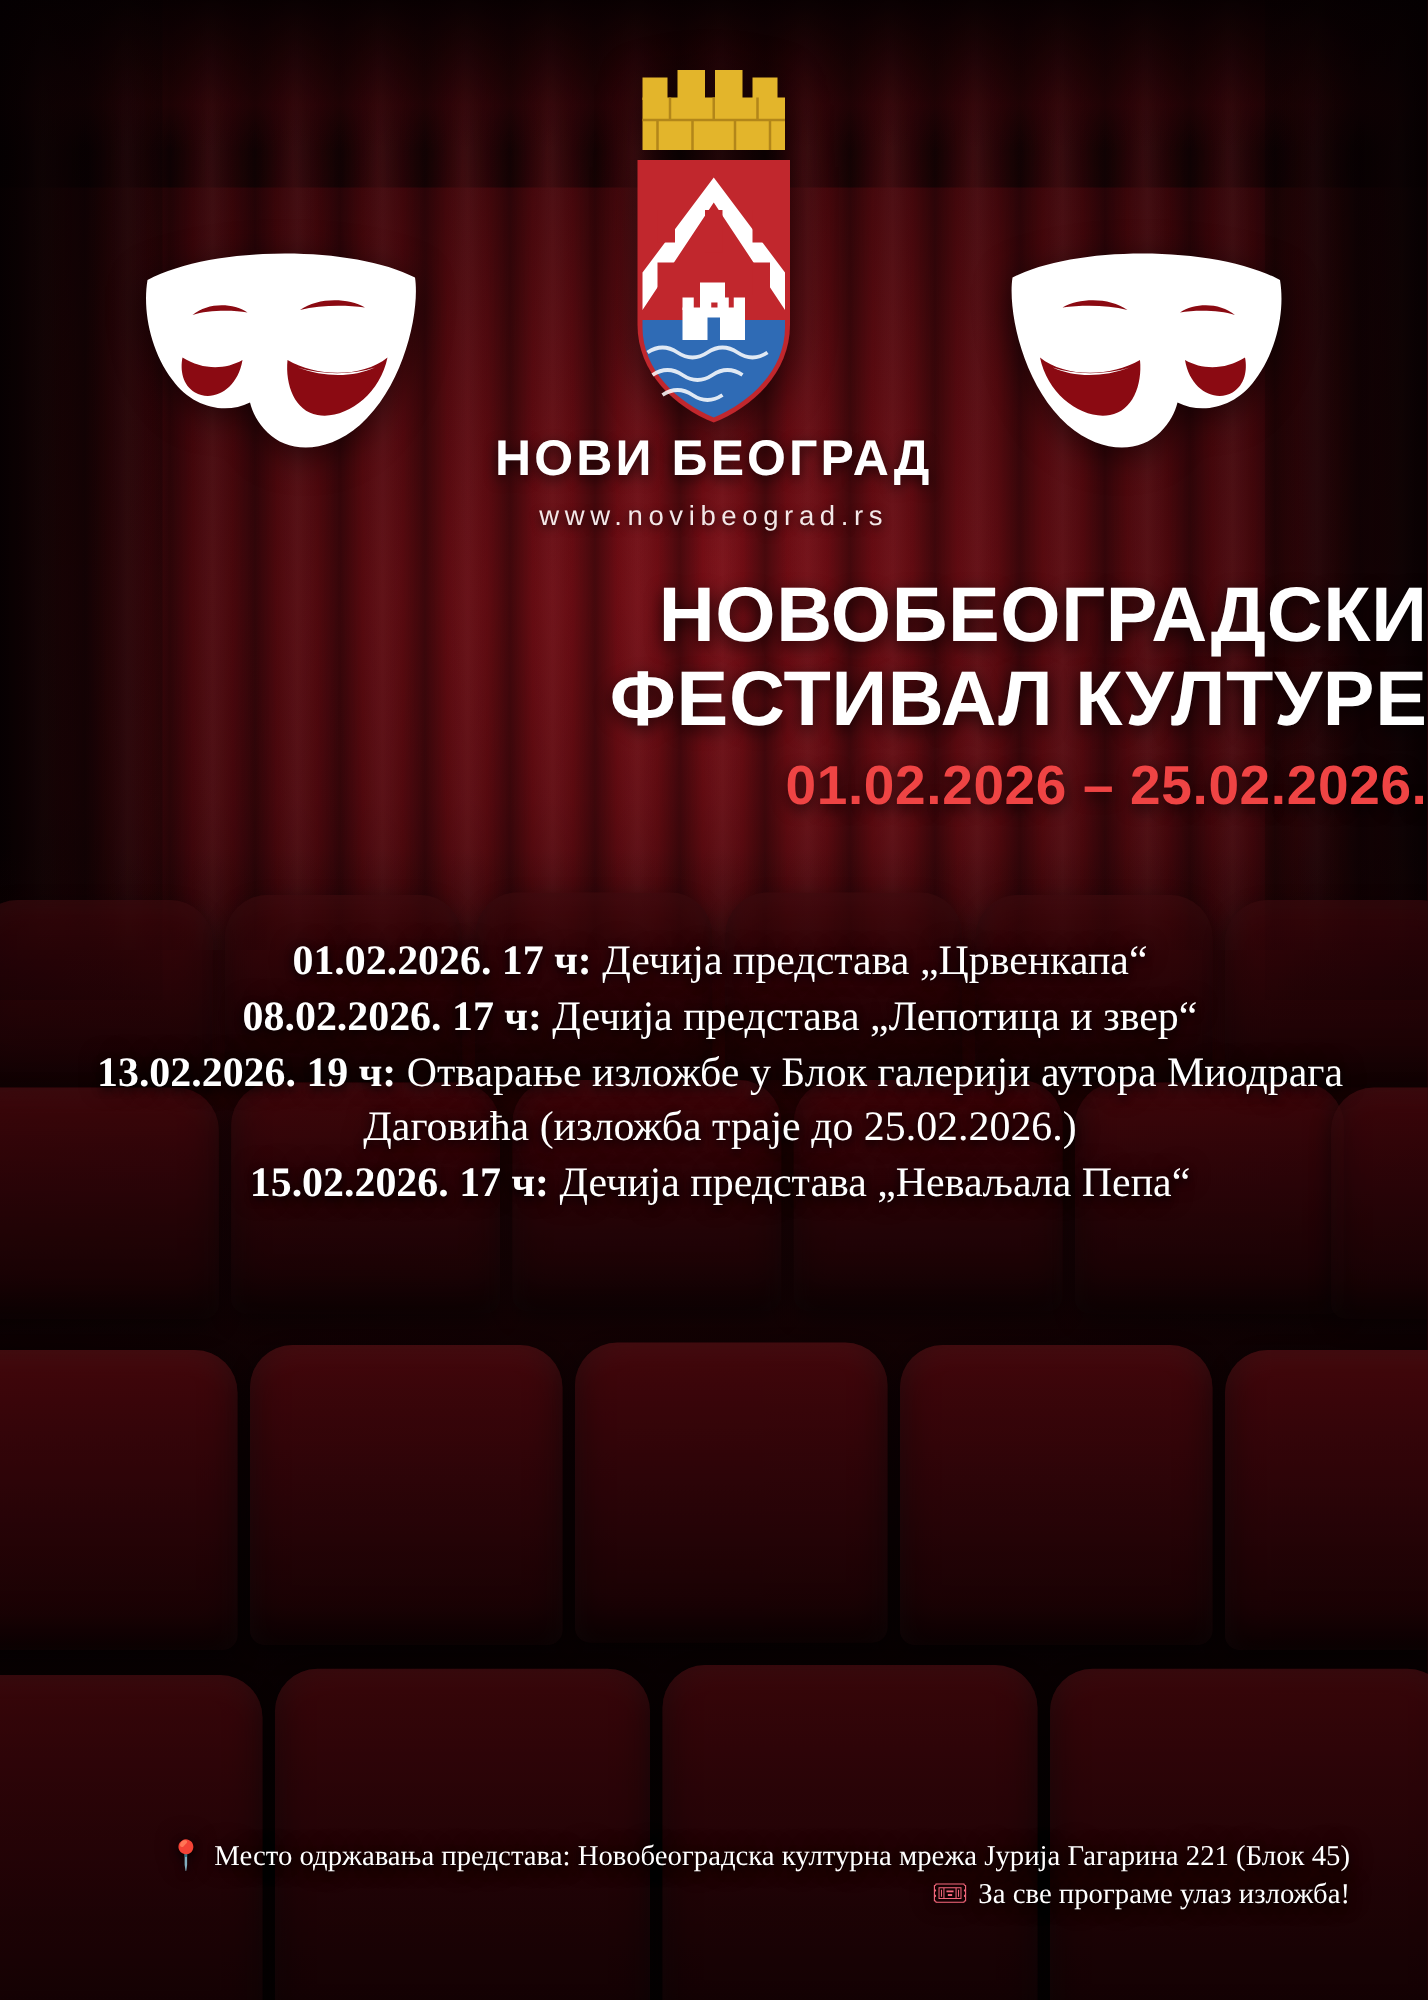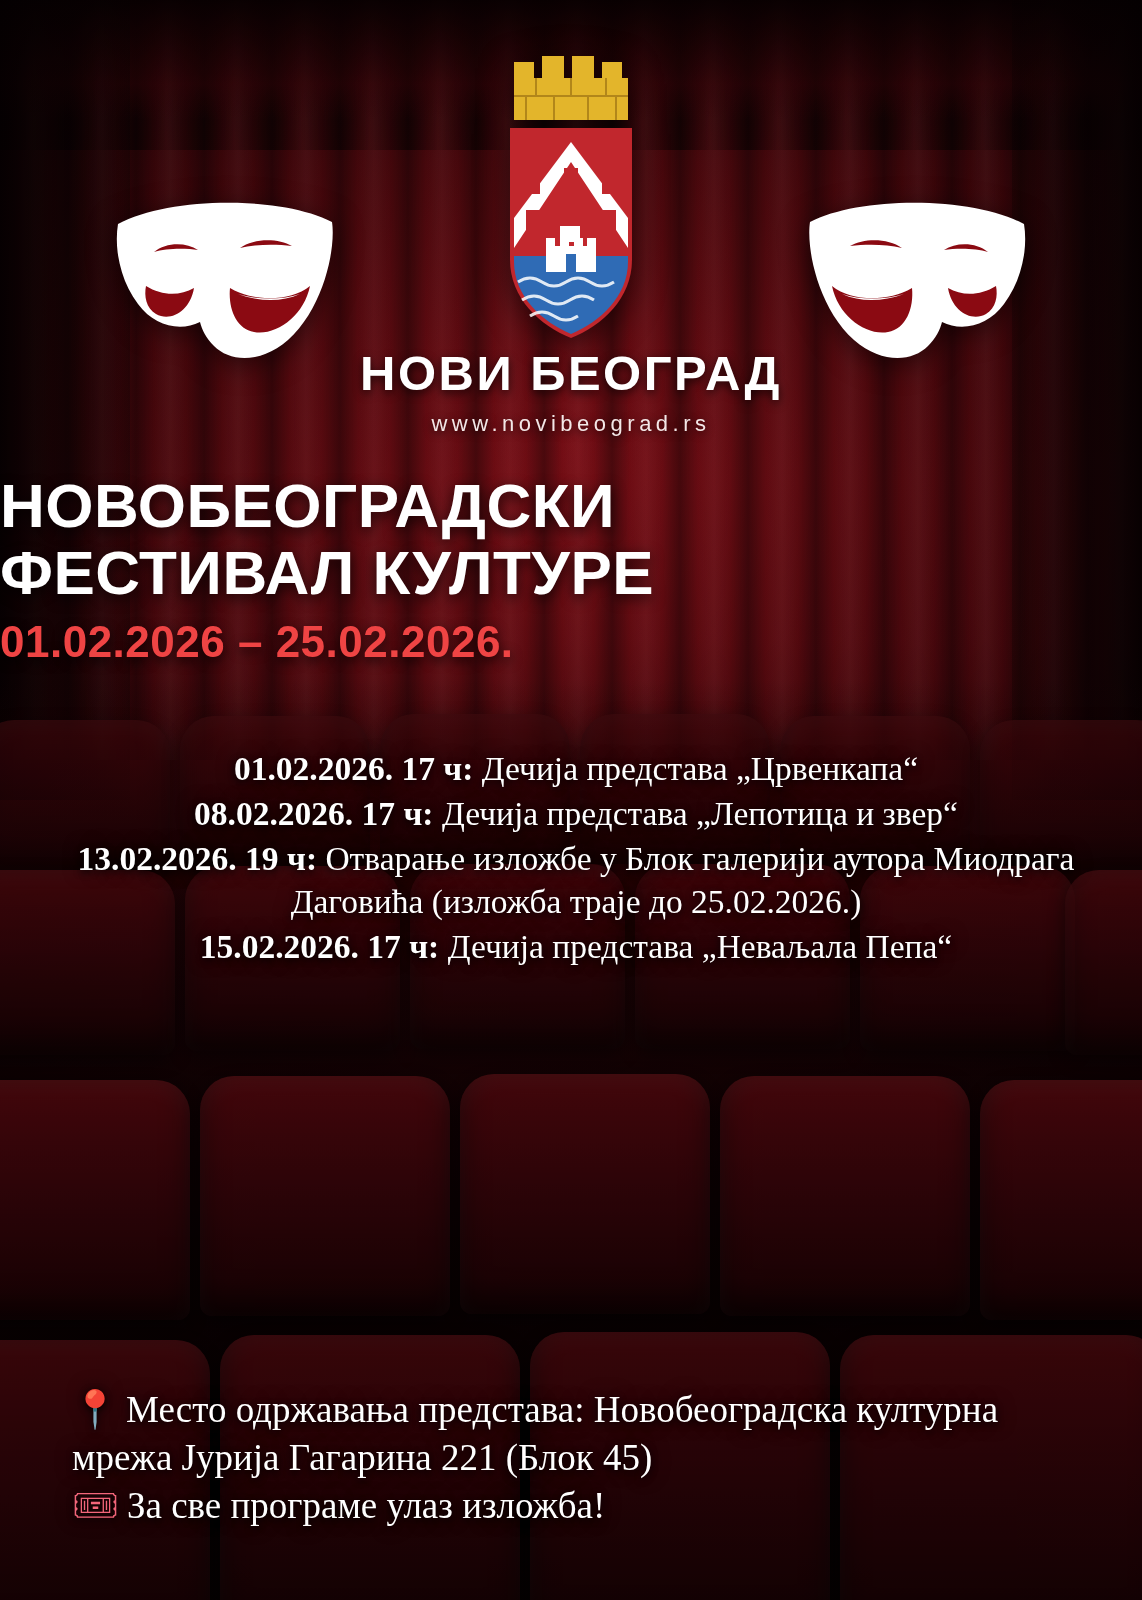--- a/index.html
+++ b/index.html
@@ -114,37 +114,37 @@
 
   .brand {
     position: absolute;
     top: 345px; left: 0; right: 0;
     text-align: center;
   }
   .brand-name {
     font-family: "Liberation Sans", sans-serif;
     font-weight: bold;
     color: #ffffff;
-    font-size: 49px;
+    font-size: 40px;
     letter-spacing: 2.5px;
     text-shadow: 0 3px 10px rgba(0,0,0,0.7);
   }
   .brand-url {
     font-family: "Liberation Sans", sans-serif;
     color: #f3e7e7;
     font-size: 22px;
     letter-spacing: 4.5px;
     margin-top: 10px;
     text-shadow: 0 2px 8px rgba(0,0,0,0.7);
   }
 
   .title-block {
     position: absolute;
-    top: 473px; left: 0; right: 0;
-    text-align: left;
+    top: 460px; left: 0; right: 0;
+    text-align: right;
   }
   .title-line {
     font-family: "Liberation Sans", sans-serif;
     font-weight: bold;
     color: #ffffff;
     font-size: 62px;
     line-height: 1.08;
     letter-spacing: 0.5px;
     text-shadow: 0 4px 14px rgba(0,0,0,0.75);
   }
@@ -176,24 +176,25 @@
     font-weight: bold;
   }
 
   .footer {
     position: absolute;
     left: 72px; right: 62px;
     bottom: 70px;
   }
   .footer-line {
     color: #ffffff;
-    font-size: 37px;
+    font-size: 23px;
     line-height: 1.3;
     text-shadow: 0 2px 7px rgba(0,0,0,0.85), 0 0 18px rgba(0,0,0,0.6);
     display: block;
+    text-align: right;
   }
   .footer-line .glyph {
     display: inline-block;
     margin-right: 8px;
   }
   .glyph.pin { color: #ff4b5c; }
   .glyph.ticket { color: #f2667a; }
 </style>
 </head>
 <body>

